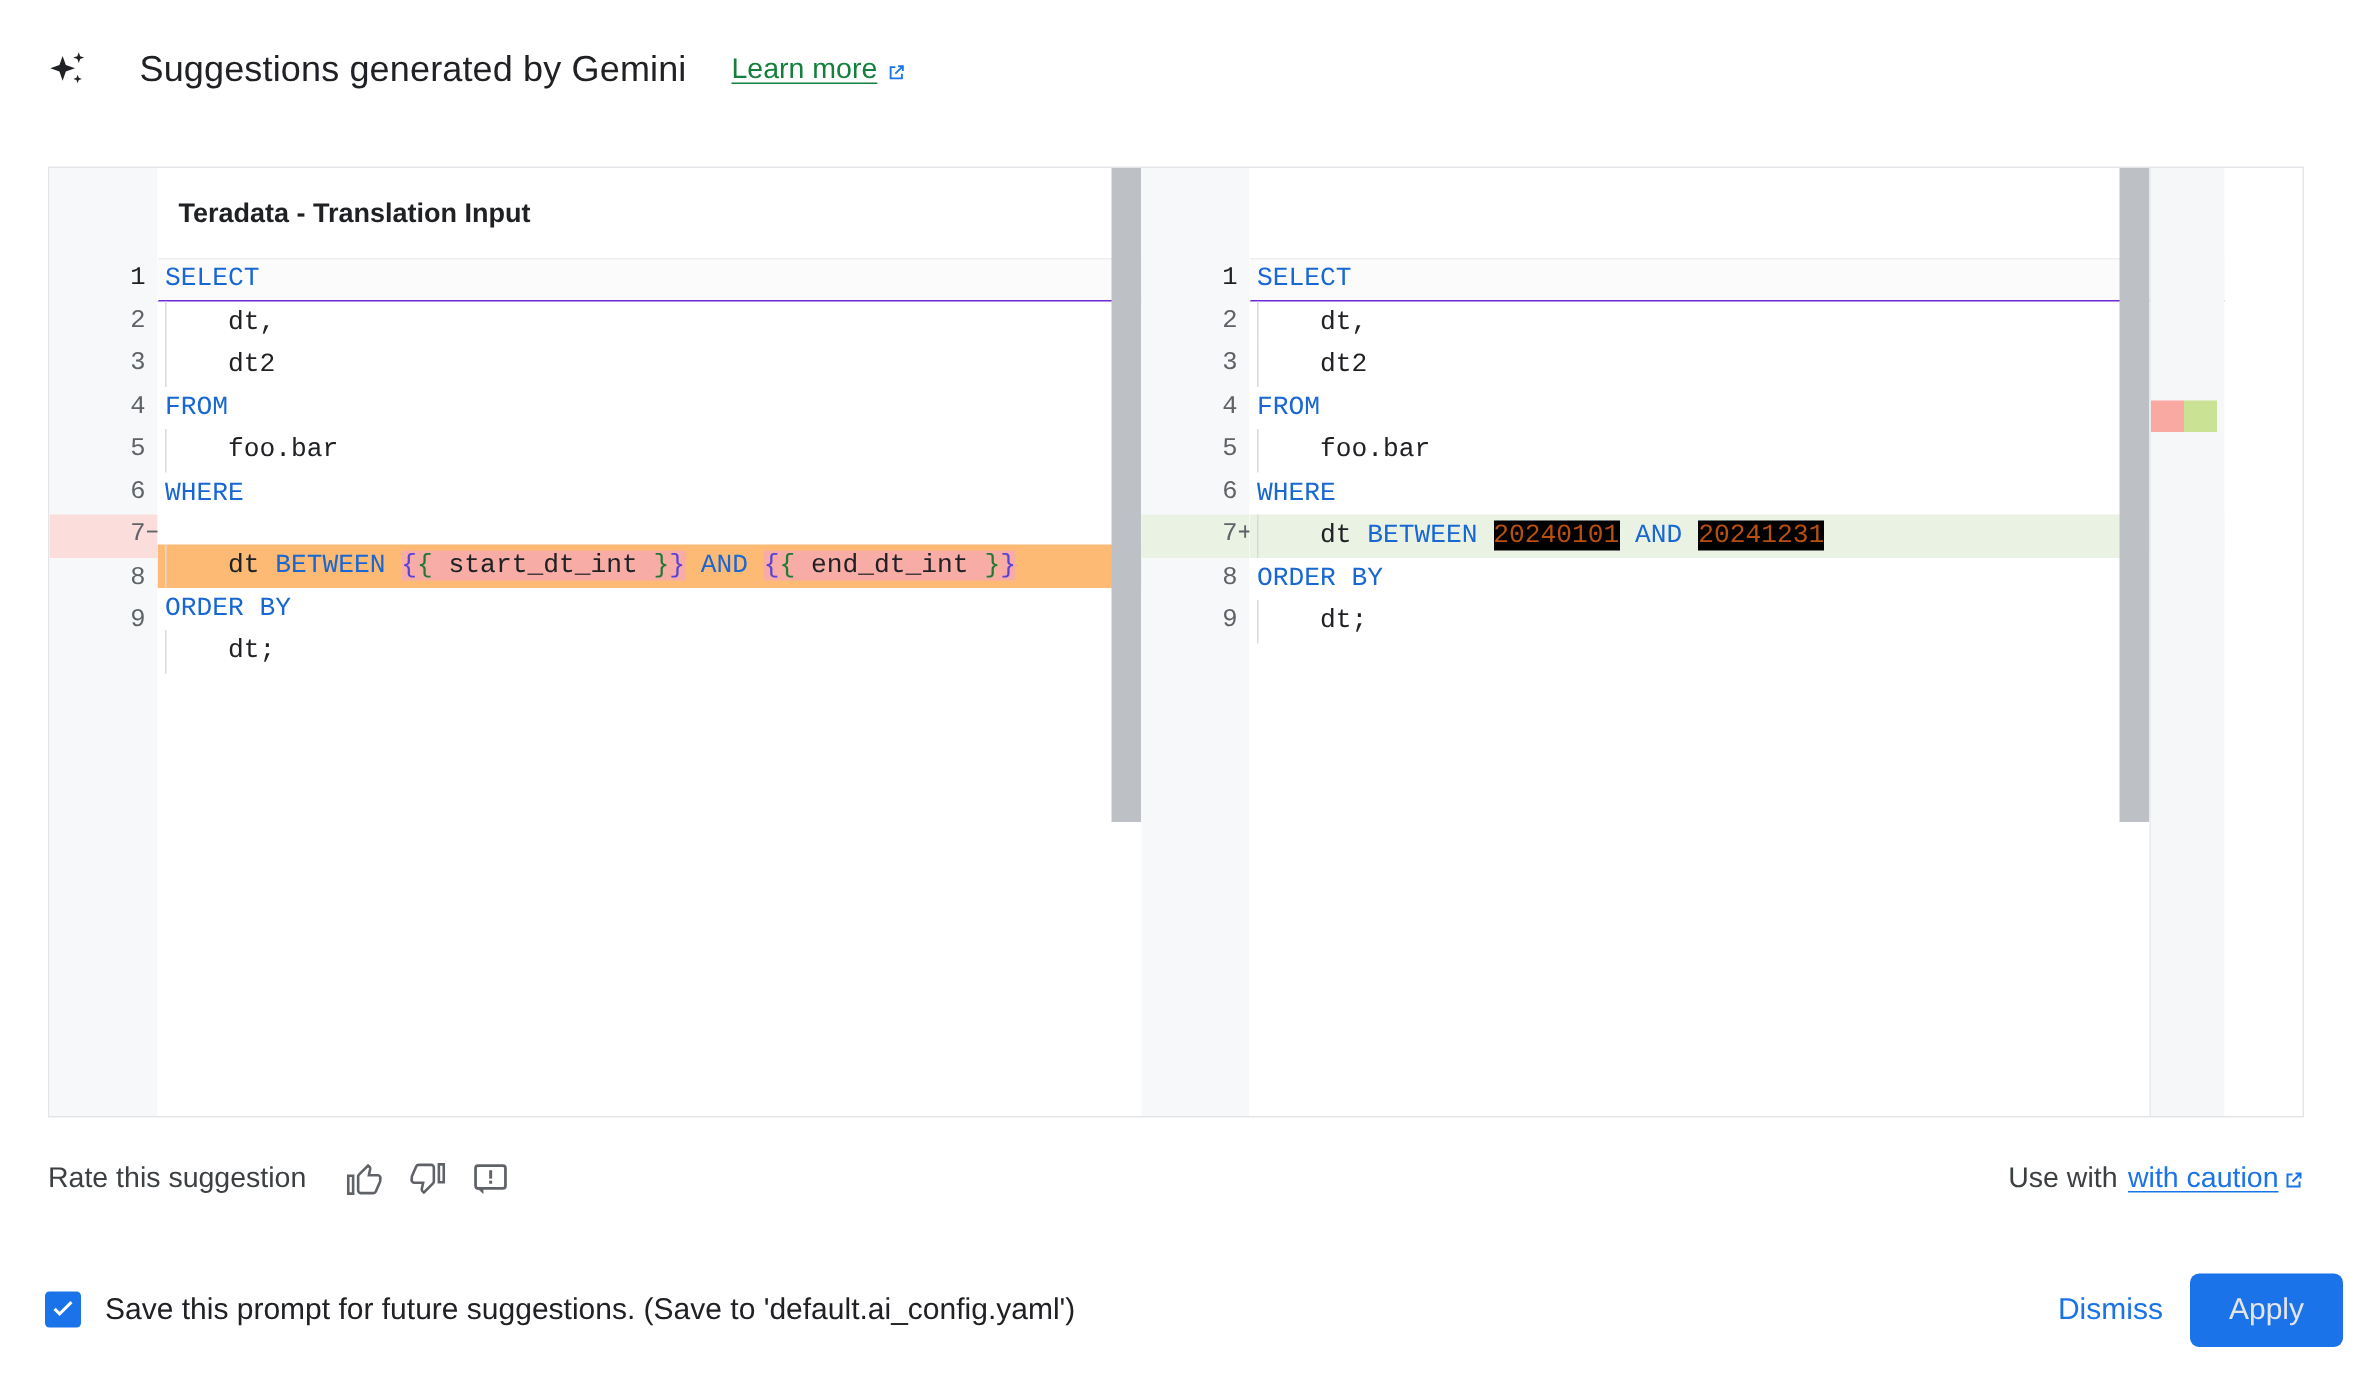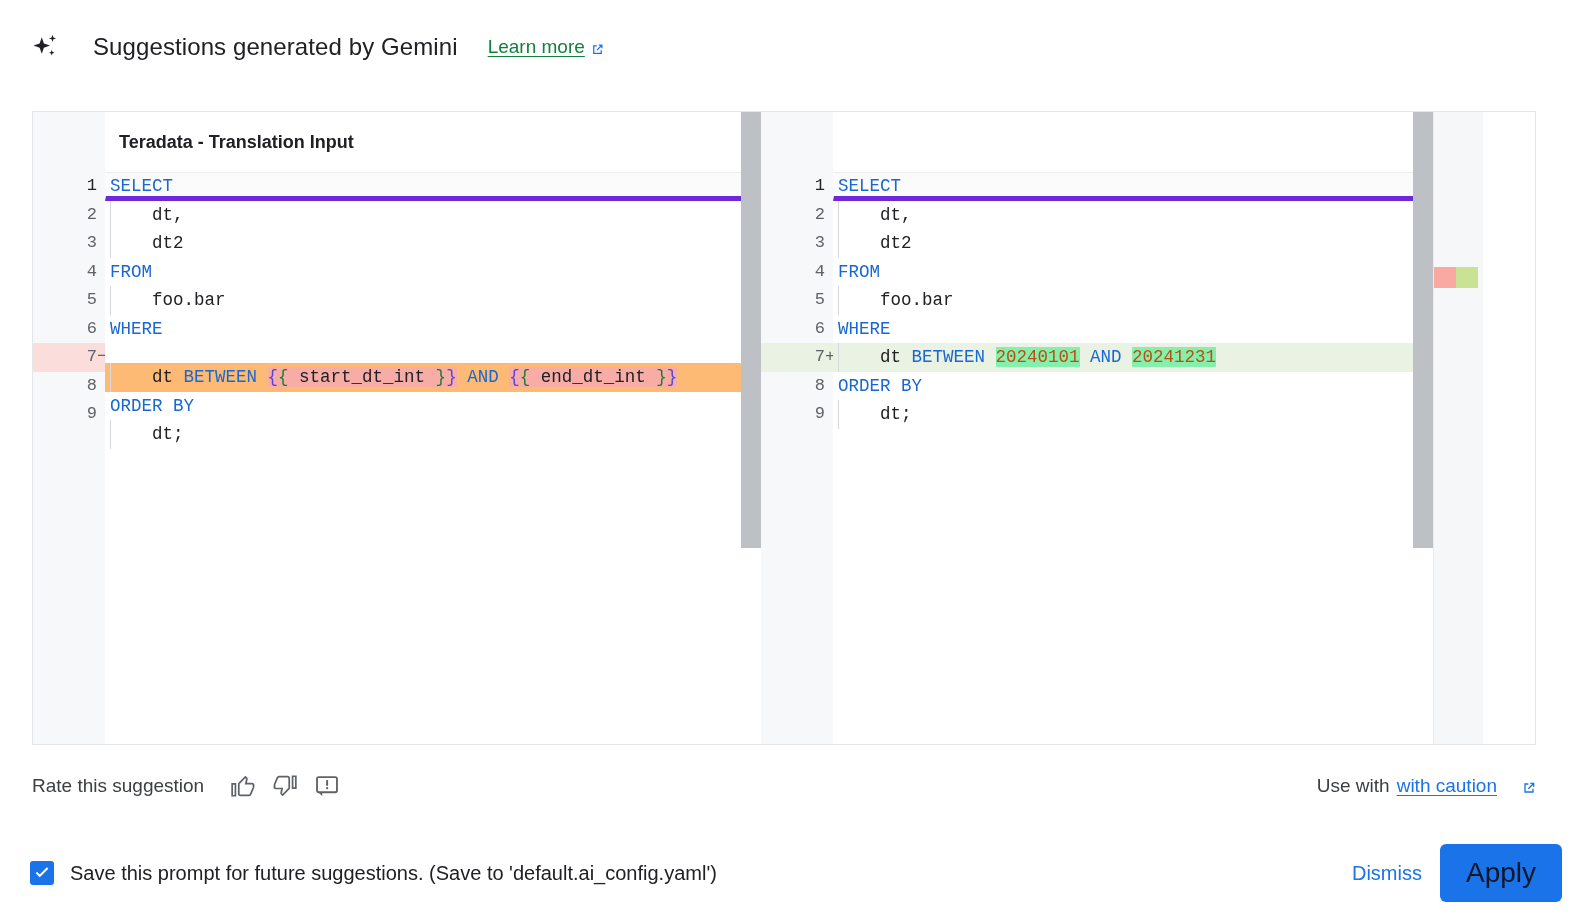--- a/index.html
+++ b/index.html
@@ -153,33 +153,33 @@
   .cl.indent-guide::before {
     content: "";
     position: absolute;
     left: 4px; top: 0; bottom: 0;
     width: 1px;
     background: #d7d9dc;
   }
   .cl.current {
     background: #fbfbfc;
     border-top: 1px solid #eceef0;
-    border-bottom: 5px solid #6d28d9;
+    border-bottom: 1px solid #6d28d9;
     height: 28.5px;
     line-height: 26.5px;
   }
   .cl.row-del { background: #fdba74; margin-top: 20px; }
   .cl.row-add { background: #eaf2e4; }
 
   .kw   { color: #1967d2; }
   .num  { color: #b8500f; }
   .br-a { color: #5b42d6; }
   .br-b { color: #1f7a34; }
   .tok-del { background: #f7aca6; }
-  .tok-add { background: #86efac; }
+  .tok-add { background: #000000; }
 
   
   .vscroll {
     position: absolute;
     top: 0;
     width: 20px;
     height: 100%;
     background: transparent;
   }
   .vscroll .thumb {
@@ -247,21 +247,21 @@
     color: #3c4043;
     white-space: nowrap;
   }
   .use-code .caution {
     color: #1a73e8;
     text-decoration: underline;
     text-underline-offset: 3px;
     cursor: pointer;
     display: inline-flex;
     align-items: center;
-    gap: 24px;
+    gap: 2px;
     text-align: center;
   }
 
   
   .bottom-bar {
     position: absolute;
     left: 30px;
     top: 848px;
     width: 1532px;
     height: 50px;
@@ -297,22 +297,22 @@
     color: #1a73e8;
     background: none;
     border: none;
     padding: 10px 16px;
     border-radius: 6px;
     cursor: pointer;
     font-family: inherit;
     white-space: nowrap;
   }
   .btn-filled {
-    font-size: 28px;
-    color: #0f172a;
+    font-size: 20px;
+    color: #e5e5e5;
     background: #1a73e8;
     border: none;
     padding: 13px 26px;
     border-radius: 6px;
     cursor: pointer;
     font-family: inherit;
     white-space: nowrap;
   }
 </style>
 </head>

